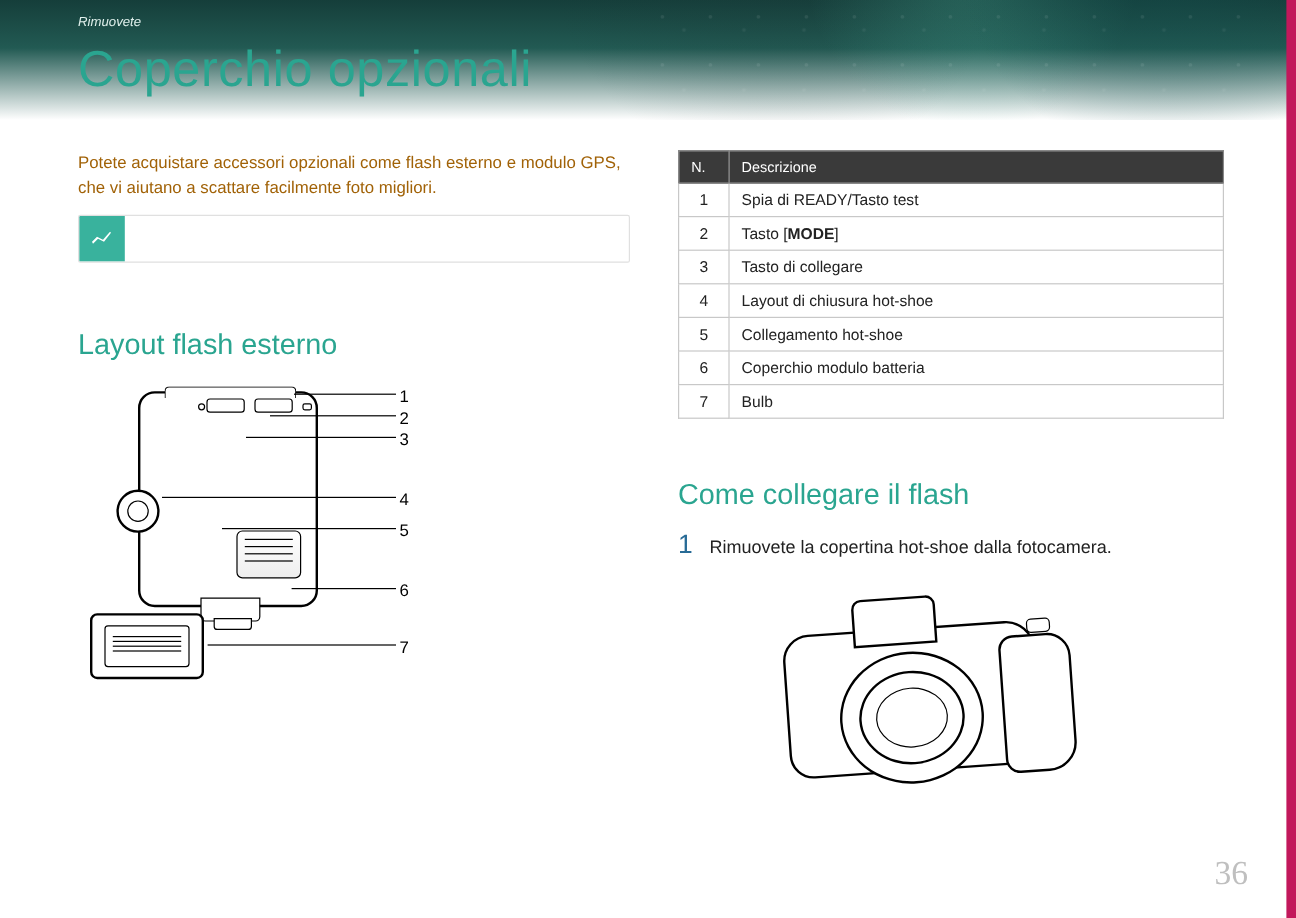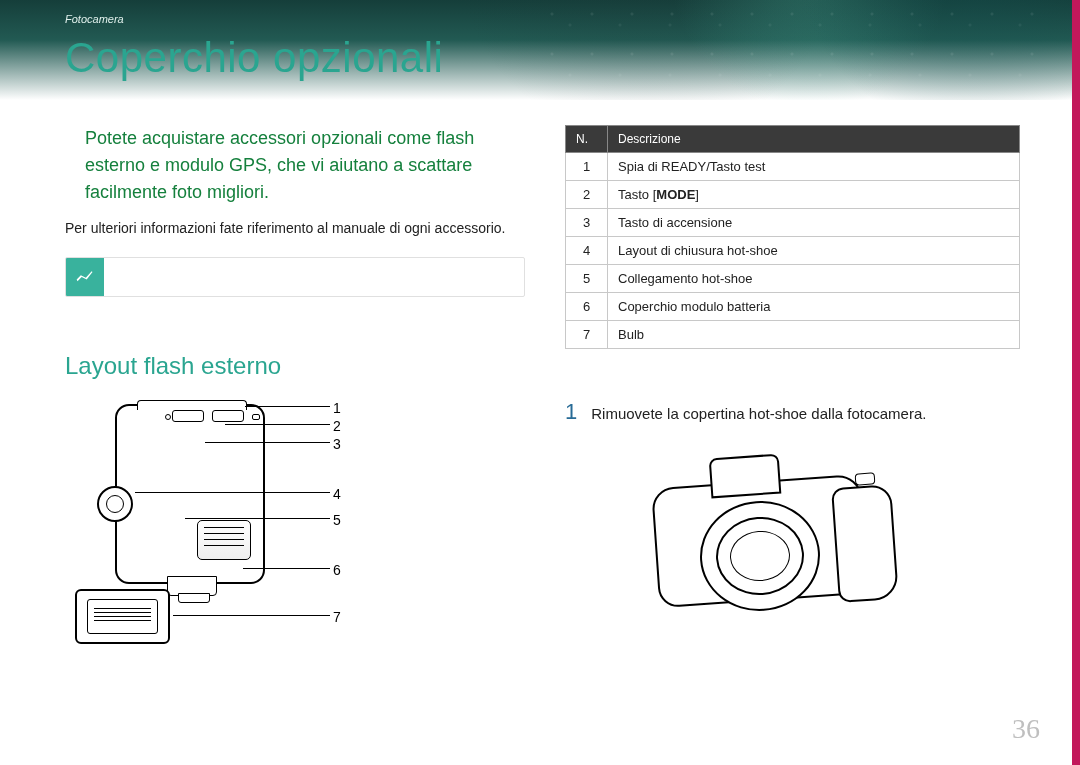--- a/index.html
+++ b/index.html
@@ -26,21 +26,21 @@
   
   .right-strip { position: absolute; top: 0; right: 0; width: 8px; height: 100%; background: #c2185b; }
   
   .breadcrumb { position: absolute; top: 13px; left: 65px; font-size: 11px; color: #e0f0ec; font-style: italic; }
   
   .title { position: absolute; top: 34px; left: 65px; font-size: 42px; font-weight: 300; color: #2aa590; letter-spacing: 0.5px; }
   
   .col-left { position: absolute; top: 125px; left: 65px; width: 460px; }
   .col-right { position: absolute; top: 125px; left: 565px; width: 455px; }
   
-  .intro { font-size: 18px; color: #15803d; line-height: 1.5; margin-bottom: 12px; margin-left: 20px; }
+  .intro { font-size: 14px; color: #a16207; line-height: 1.5; margin-bottom: 12px; }
   .intro2 { font-size: 14px; color: #222; line-height: 1.5; margin-bottom: 18px; }
   
   .note-box { display: flex; align-items: stretch; border: 1px solid #e0e0e0; border-radius: 2px; overflow: hidden; margin-bottom: 55px; height:40px;}
   .note-icon { width: 38px; background: #39b29d; display: flex; align-items: center; justify-content: center; }
   .note-icon svg { width: 20px; height: 20px; fill: #fff; }
   .note-text { flex: 1; padding: 12px 12px; font-size: 11px; color: #555; display:flex; align-items:center;}
   
   .section-h { font-size: 24px; font-weight: 400; color: #2aa590; margin-bottom: 14px; }
   
   .flash-diagram { position: relative; width: 260px; height: 270px; margin-left:10px;}
@@ -91,26 +91,25 @@
   
   .page-num { position: absolute; bottom: 20px; right: 40px; font-size: 28px; color: #bfbfbf; font-family: Georgia, serif;}
 </style>
 </head>
 <body>
 
 <div class="page">
   <div class="top-deco"></div>
   <div class="right-strip"></div>
 
-  <div class="breadcrumb">Fotocamera</div>
+  <div class="breadcrumb">Rimuovete</div>
   <div class="title">Coperchio opzionali</div>
 
   <div class="col-left">
     <p class="intro">Potete acquistare accessori opzionali come flash esterno e modulo GPS, che vi aiutano a scattare facilmente foto migliori.</p>
-    <p class="intro2">Per ulteriori informazioni fate riferimento al manuale di ogni accessorio.</p>
 
     <div class="note-box">
       <div class="note-icon">
         <svg viewBox="0 0 24 24">
             <path d="M3 17l5-5 6 3L21 6l-1-1-7 8-6-3-5 5z"></path>
           </svg>
       </div>
     </div>
 
     <h2 class="section-h">Layout flash esterno</h2>
@@ -162,41 +161,42 @@
           <td>Spia di READY/Tasto test</td>
         </tr>
         <tr>
           <td class="td-n">2</td>
           <td>
             <span>Tasto [</span><b>MODE</b><span>]</span>
           </td>
         </tr>
         <tr>
           <td class="td-n">3</td>
-          <td>Tasto di accensione</td>
+          <td>Tasto di collegare</td>
         </tr>
         <tr>
           <td class="td-n">4</td>
           <td>Layout di chiusura hot-shoe</td>
         </tr>
         <tr>
           <td class="td-n">5</td>
           <td>Collegamento hot-shoe</td>
         </tr>
         <tr>
           <td class="td-n">6</td>
           <td>Coperchio modulo batteria</td>
         </tr>
         <tr>
           <td class="td-n">7</td>
           <td>Bulb</td>
         </tr>
       </tbody>
     </table>
 
+    <h2 class="section-h">Come collegare il flash</h2>
 
     <div class="step-row">
       <div class="step-num">1</div>
       <div class="step-text">Rimuovete la copertina hot-shoe dalla fotocamera.</div>
     </div>
 
     <div class="camera-diagram">
       <div class="cam-body"></div>
       <div class="cam-prism"></div>
       <div class="cam-grip"></div>

